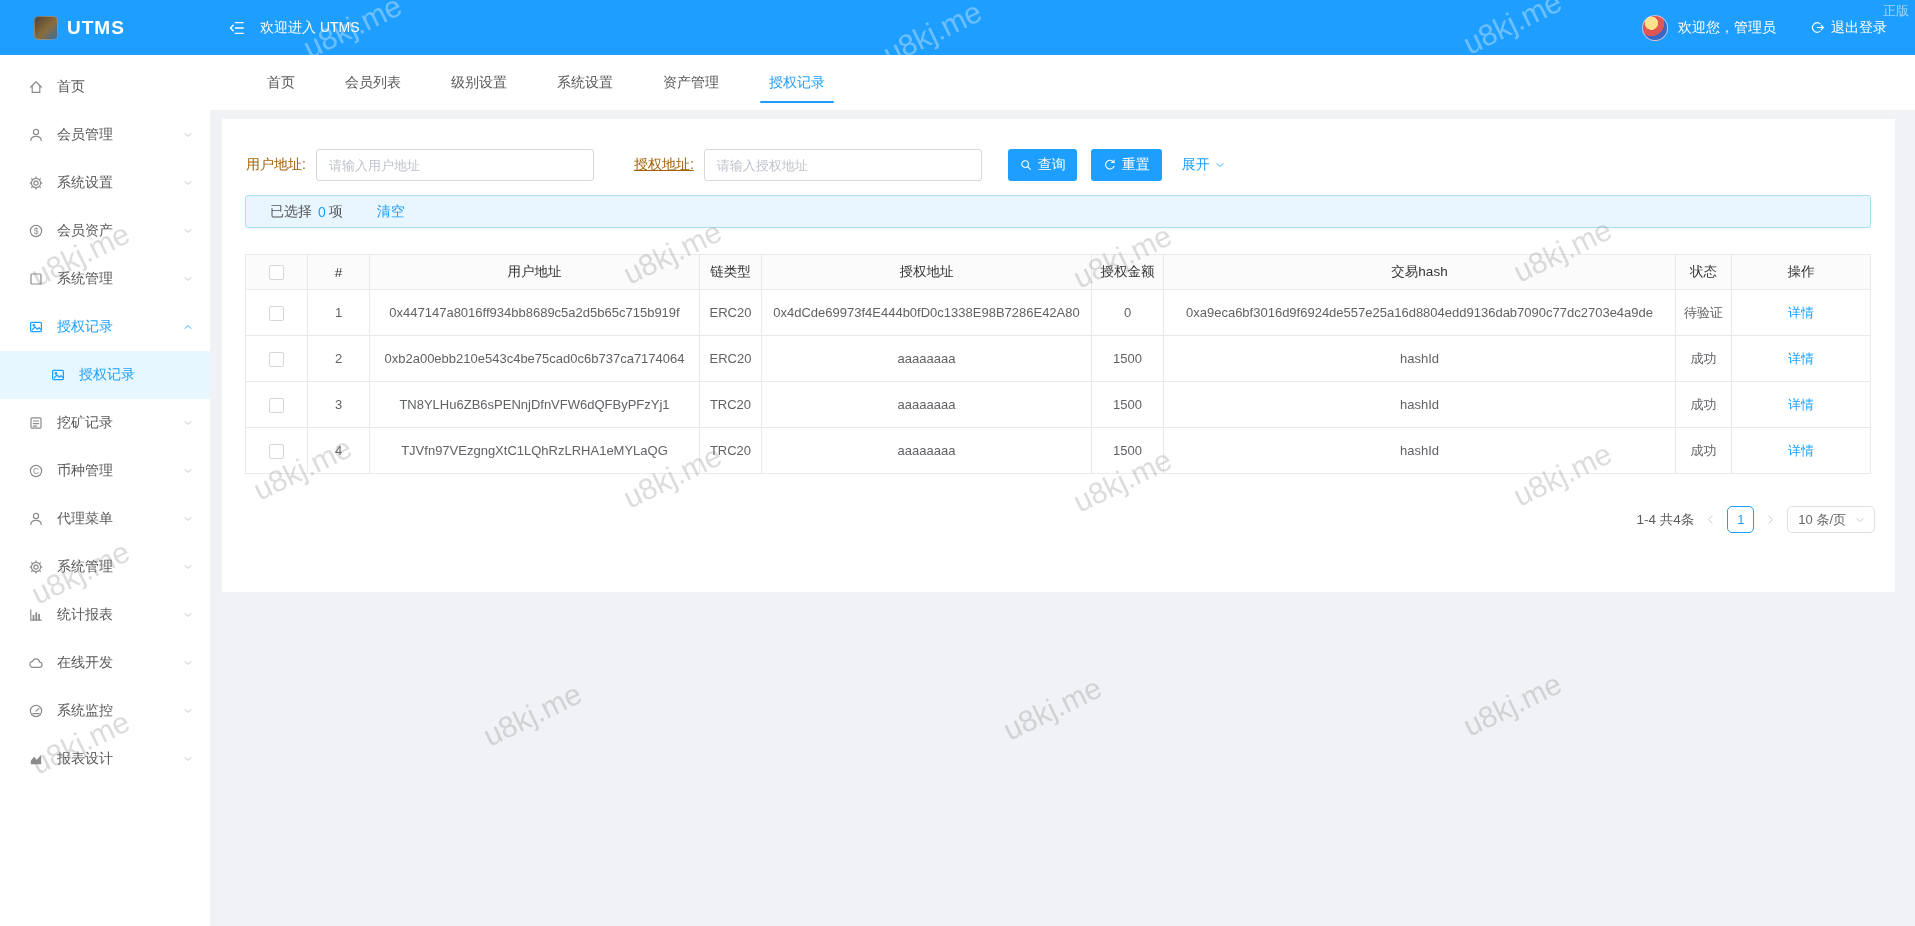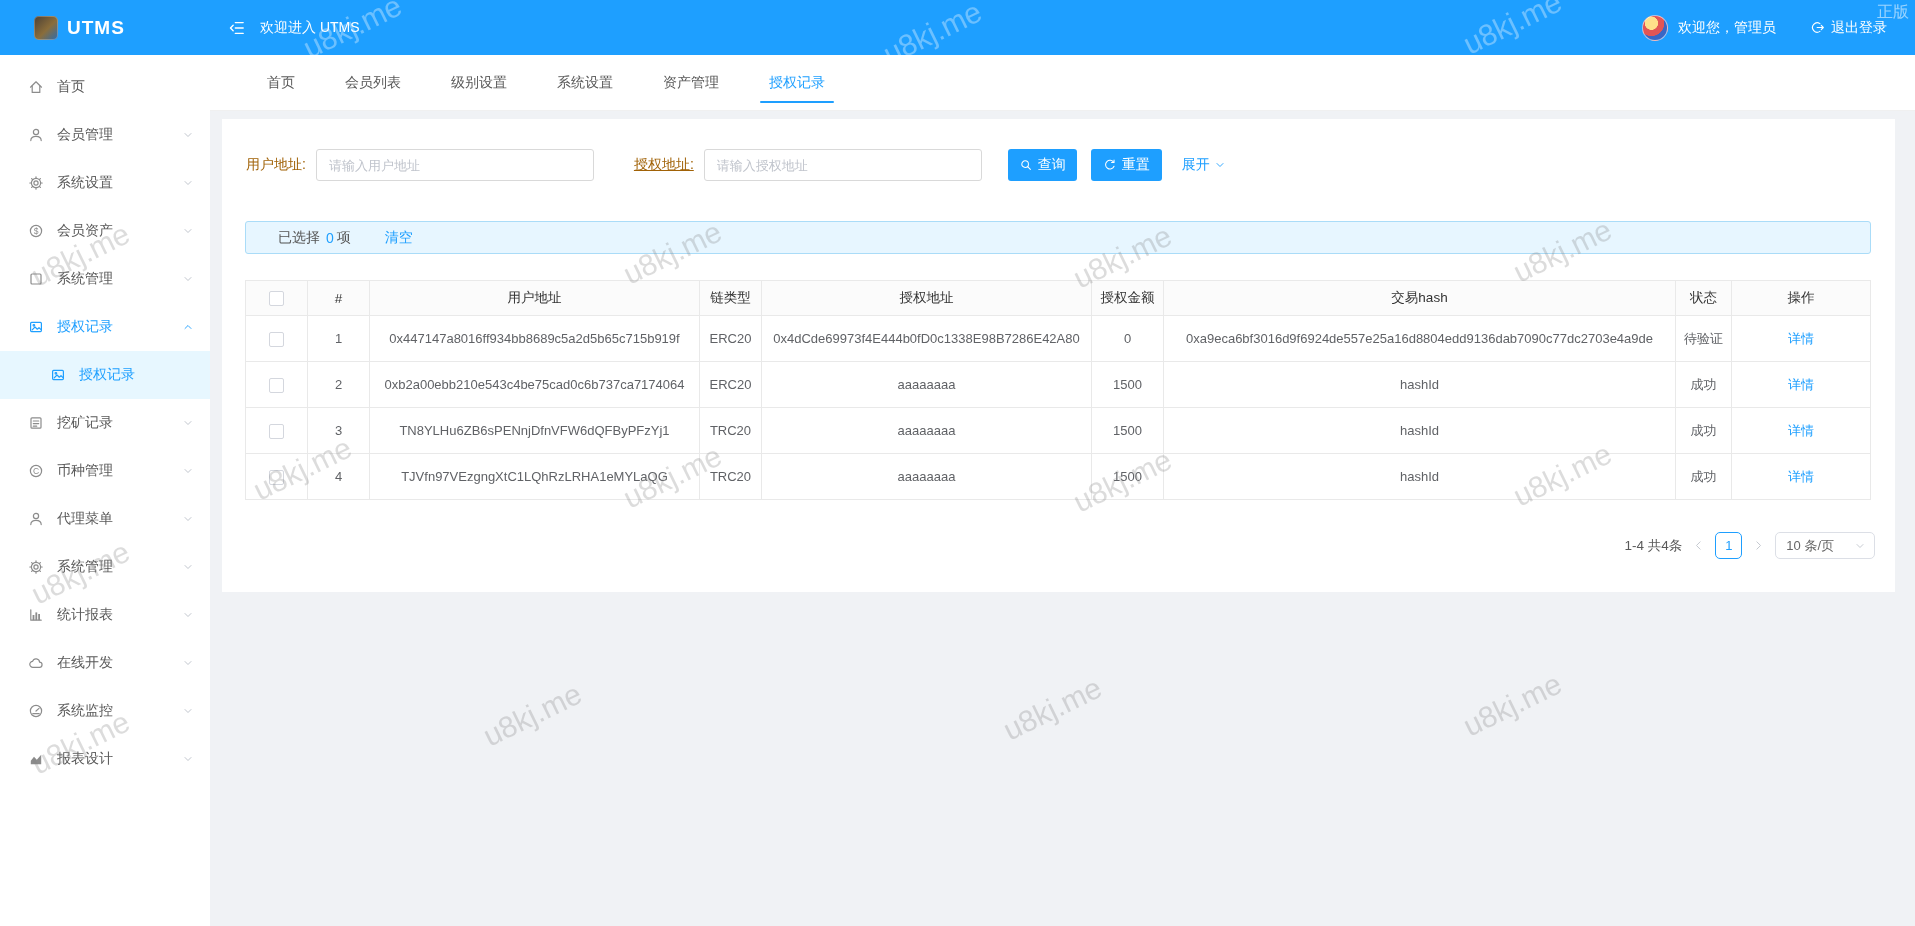--- a/index.html
+++ b/index.html
@@ -10,21 +10,21 @@
   
   .header { position:absolute; top:0; left:0; width:1915px; height:55px; background:#1e9fff; display:flex; align-items:center; color:#fff; z-index:20; }
   .logo-wrap { width:210px; display:flex; align-items:center; padding-left:34px; gap:9px; }
   .logo-ico { width:24px; height:24px; border-radius:5px; background:linear-gradient(135deg,#4a3f35,#8a6d3b 55%,#2b6cb0); box-shadow:0 0 0 1px rgba(255,255,255,.25) inset; }
   .logo-text { font-size:19px; font-weight:bold; letter-spacing:1px; }
   .collapse-btn { margin-left:18px; cursor:pointer; color:#fff; }
   .welcome { margin-left:14px; font-size:14px; }
   .h-right { margin-left:auto; display:flex; align-items:center; padding-right:28px; gap:10px; font-size:14px; }
   .avatar { width:26px; height:26px; border-radius:50%; background:radial-gradient(circle at 35% 30%,#ffe08a 0 28%,#e25555 30% 55%,#3a66c4 57% 100%); border:1px solid rgba(255,255,255,.6); }
   .logout { display:flex; align-items:center; gap:6px; margin-left:24px; cursor:pointer; }
-  .corner-txt { position:absolute; top:2px; right:6px; font-size:16px; color:rgba(255,255,255,.55); }
+  .corner-txt { position:absolute; top:2px; right:6px; font-size:13px; color:rgba(255,255,255,.55); }
 
   
   .sidebar { position:absolute; top:55px; left:0; bottom:0; width:210px; background:#fff; padding-top:8px; z-index:10; }
   .side-item { height:48px; display:flex; align-items:center; padding:0 16px 0 28px; font-size:14px; color:#595959; cursor:pointer; }
   .side-item .s-icon { width:17px; height:17px; margin-right:12px; color:#8c8c8c; flex:none; }
   .side-item .s-chev { margin-left:auto; color:#b9bec7; }
   .side-item.active { color:#1e9fff; }
   .side-item.active .s-icon { color:#1e9fff; }
   .side-item.active .s-chev { color:#1e9fff; transform:rotate(180deg); }
   .side-sub { height:48px; display:flex; align-items:center; padding:0 16px 0 50px; font-size:14px; color:#1e9fff; background:#e7f7ff; cursor:pointer; }
@@ -42,35 +42,35 @@
   .filter-row { display:flex; align-items:center; padding:30px 24px 0 24px; }
   .f-label { font-size:14px; color:#a16207; margin-right:10px; white-space:nowrap; }
   .f-input { width:278px; height:32px; border:1px solid #d9d9d9; border-radius:3px; padding:0 12px; font-size:13px; color:#333; outline:none; font-family:inherit; }
   .f-input::placeholder { color:#c0c4cc; }
   .f-label2 { margin-left:40px;text-decoration:underline; }
   .btn { height:32px; display:inline-flex; align-items:center; gap:5px; background:#1e9fff; border:none; border-radius:3px; color:#fff; font-size:14px; padding:12px 11px; cursor:pointer; font-family:inherit; }
   .btn-search { margin-left:26px; }
   .btn-reset { margin-left:14px; padding:0 12px; }
   .expand-link { margin-left:20px; color:#1e9fff; font-size:14px; display:inline-flex; align-items:center; gap:4px; cursor:pointer; }
 
-  .sel-bar { margin:40px 24px 0 23px; height:33px; background:#e7f6ff; border:1px solid #aadcf8; border-radius:3px; display:flex; align-items:center; padding-left:32px; font-size:14px; color:#555; }
+  .sel-bar { margin:14px 24px 0 23px; height:33px; background:#e7f6ff; border:1px solid #aadcf8; border-radius:3px; display:flex; align-items:center; padding-left:24px; font-size:14px; color:#555; }
   .sel-bar .cnt { color:#1e9fff; margin:0 3px 0 6px; }
   .sel-clear { color:#1e9fff; margin-left:34px; cursor:pointer; }
 
   .tbl-wrap { margin:26px 24px 0 23px; }
   table.grid { width:100%; border-collapse:collapse; table-layout:fixed; }
   .grid th { height:35px; background:#fbfbfb; font-weight:normal; color:#333; font-size:13.5px; border:1px solid #e9e9e9; }
   .grid td { height:46px; text-align:center; font-size:13px; color:#606266; border:1px solid #e9e9e9; overflow:hidden; white-space:nowrap; }
   .cbx { width:15px; height:15px; border:1px solid #d4d7de; border-radius:2px; background:#fff; display:inline-block; vertical-align:middle; cursor:pointer; }
   .link { color:#1e9fff; cursor:pointer; }
 
   .pager { display:flex; align-items:center; justify-content:flex-end; margin:32px 20px 0 0; gap:10px; font-size:13.5px; color:#595959; }
   .pg-arrow { color:#c3c7cf; display:flex; align-items:center; cursor:pointer; }
   .pg-num { min-width:27px; height:27px; border:1px solid #1e9fff; border-radius:5px; color:#1e9fff; display:flex; align-items:center; justify-content:center; cursor:pointer; background:#fff; font-size:13px; }
-  .pg-size { height:27px; border:1px solid #dcdfe6; border-radius:5px; padding:0 8px 0 10px; display:flex; align-items:center; gap:20px; color:#666; cursor:pointer; background:#fff; font-size:13px; }
+  .pg-size { height:27px; border:1px solid #dcdfe6; border-radius:5px; padding:0 8px 0 10px; display:flex; align-items:center; gap:8px; color:#666; cursor:pointer; background:#fff; font-size:13px; }
   .pg-size .s-chev { color:#c0c4cc; }
 
   
   .wm { position:absolute; font-size:30px; color:rgba(130,130,130,.28); transform:rotate(-26deg); white-space:nowrap; pointer-events:none; z-index:40; font-family:"Liberation Sans",sans-serif; }
   .wm.light { color:rgba(255,255,255,.35); z-index:25; }
 </style>
 </head>
 <body>
 
 <div class="header">

